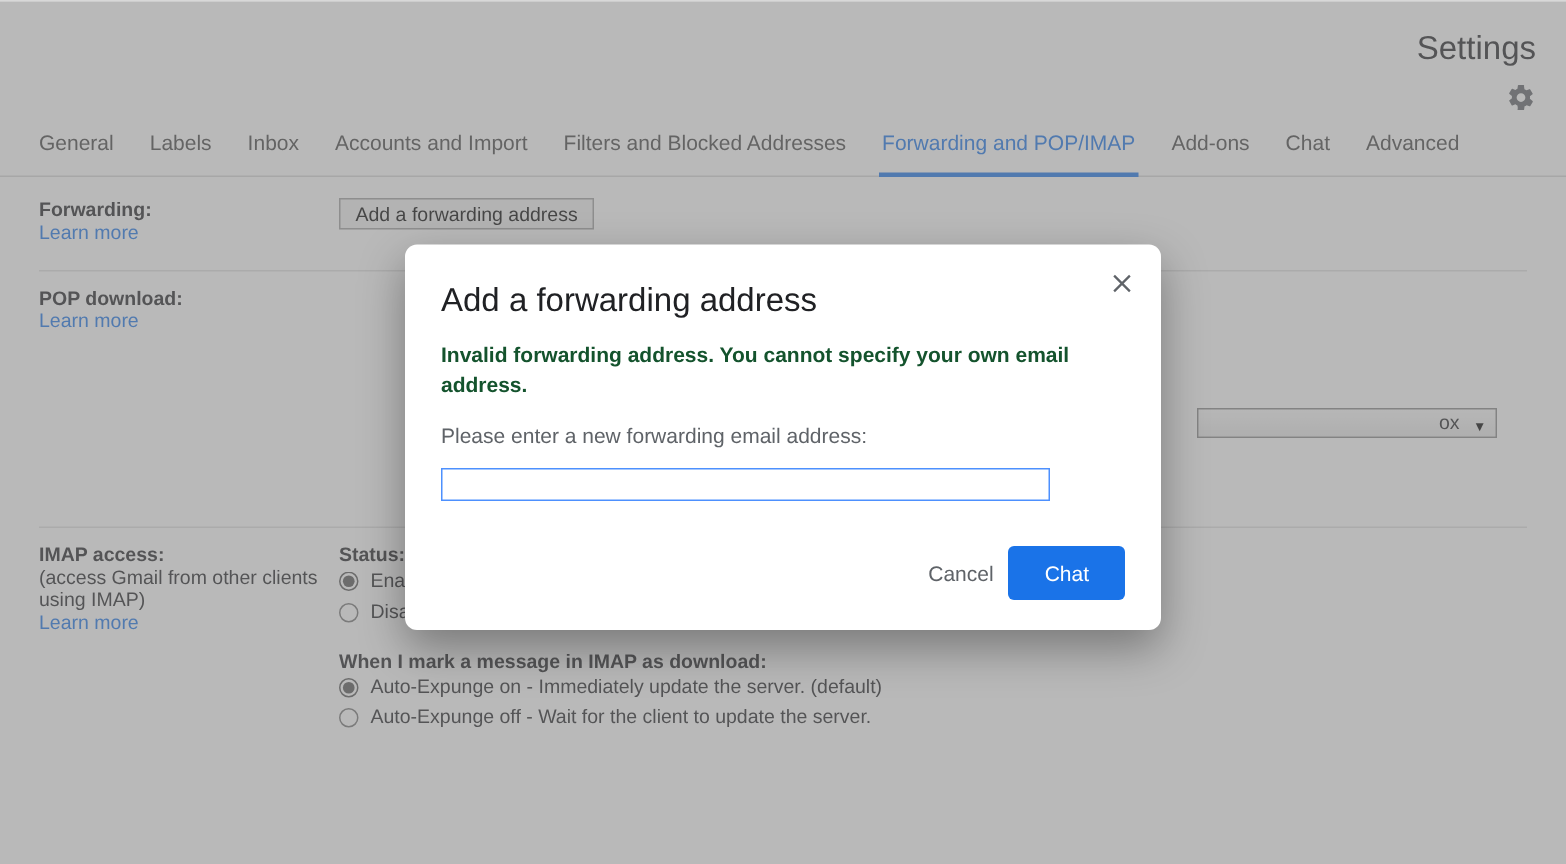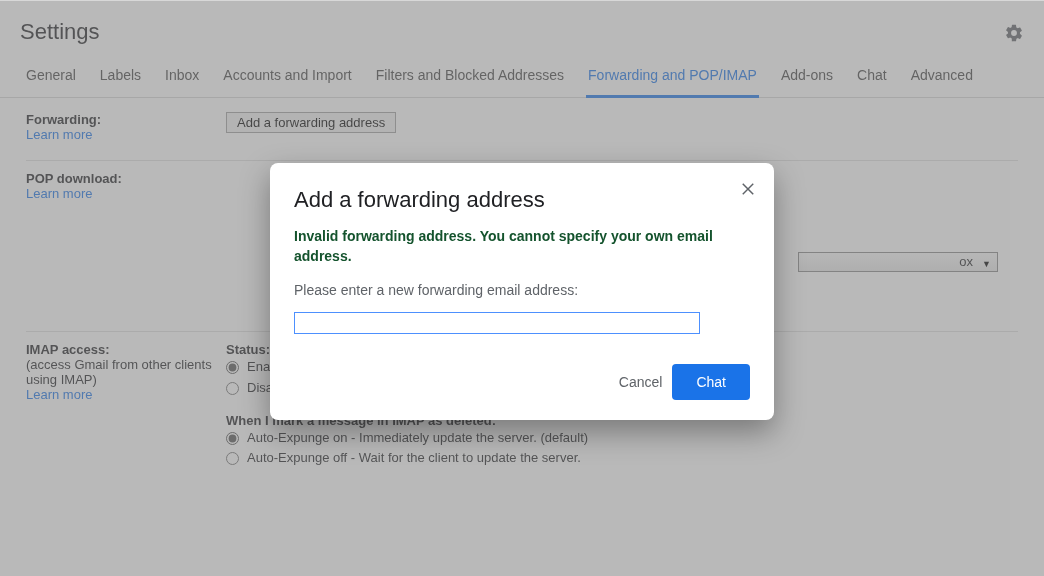--- a/index.html
+++ b/index.html
@@ -1,18 +1,18 @@
 <!DOCTYPE html>
 <html><head>
 <meta charset="utf-8">
 <style>
   * { box-sizing: border-box; margin: 0; padding: 0; }
   html, body { width: 1044px; height: 576px; overflow: hidden; font-family: Arial, Helvetica, sans-serif; font-size: 13px; color: #202124; background: #fff; }
   .page { position: relative; width: 1044px; height: 576px; border-top: 1px solid #d8d8d8; }
-  .header { display: flex; align-items: center; justify-content: space-between; padding: 10px 20px 0 20px; }
+  .header { display: flex; align-items: flex-end; justify-content: space-between; padding: 10px 20px 0 20px; flex-direction: column; }
   .page-title { font-size: 22px; font-weight: 400; color: #202124; padding: 8px 0 10px 0; }
   .gear { width: 20px; height: 20px; color: #5f6368; cursor: pointer; }
   .tabs { display: flex; flex-wrap: wrap; gap: 0; padding: 0 14px; border-bottom: 1px solid #d8d8d8; }
   .tab { padding: 12px 12px 14px 12px; font-size: 14px; color: #444; cursor: pointer; position: relative; }
   .tab.active { color: #1a73e8; font-weight: 500; }
   .tab.active::after { content: ""; position: absolute; left: 10px; right: 10px; bottom: -1px; height: 3px; background: #1a73e8; }
   .tab-row2 { width: 100%; display: flex; }
   .content { padding: 0; }
   .section { display: flex; padding: 10px 0 18px 0; margin: 0 26px; border-bottom: 1px solid #e0e0e0; font-size: 13px; }
   .section:first-of-type { padding-top: 14px; }
@@ -110,21 +110,21 @@
         </div>
         <label class="radio-row">
           <input type="radio" name="imap" checked="" style="">
           <span>Enable IMAP</span>
         </label>
         <label class="radio-row">
           <input type="radio" name="imap" style="">
           <span>Disable IMAP</span>
         </label>
         <div style="height:14px;"></div>
-        <div class="bold">When I mark a message in IMAP as deleted:</div>
+        <div class="bold">When I mark a message in IMAP as download:</div>
         <label class="radio-row">
           <input type="radio" name="expunge" checked="" style="">
           <span>Auto-Expunge on - Immediately update the server. (default)</span>
         </label>
         <label class="radio-row">
           <input type="radio" name="expunge" style="">
           <span>Auto-Expunge off - Wait for the client to update the server.</span>
         </label>
       </div>
     </div>

